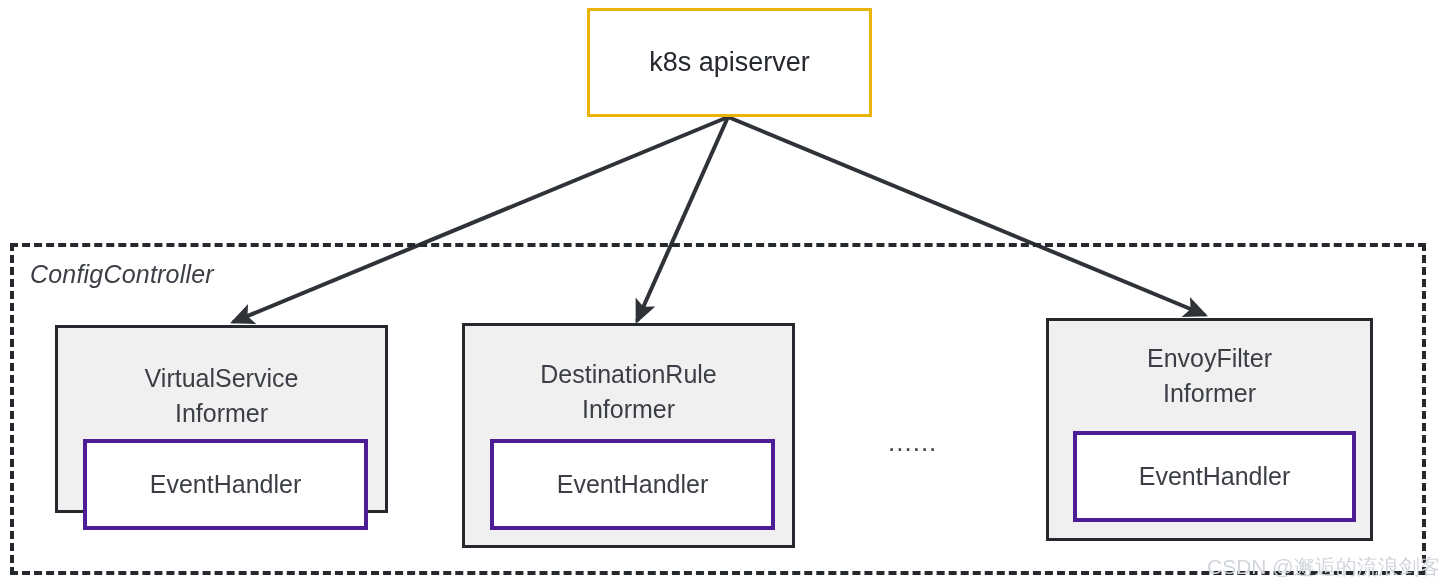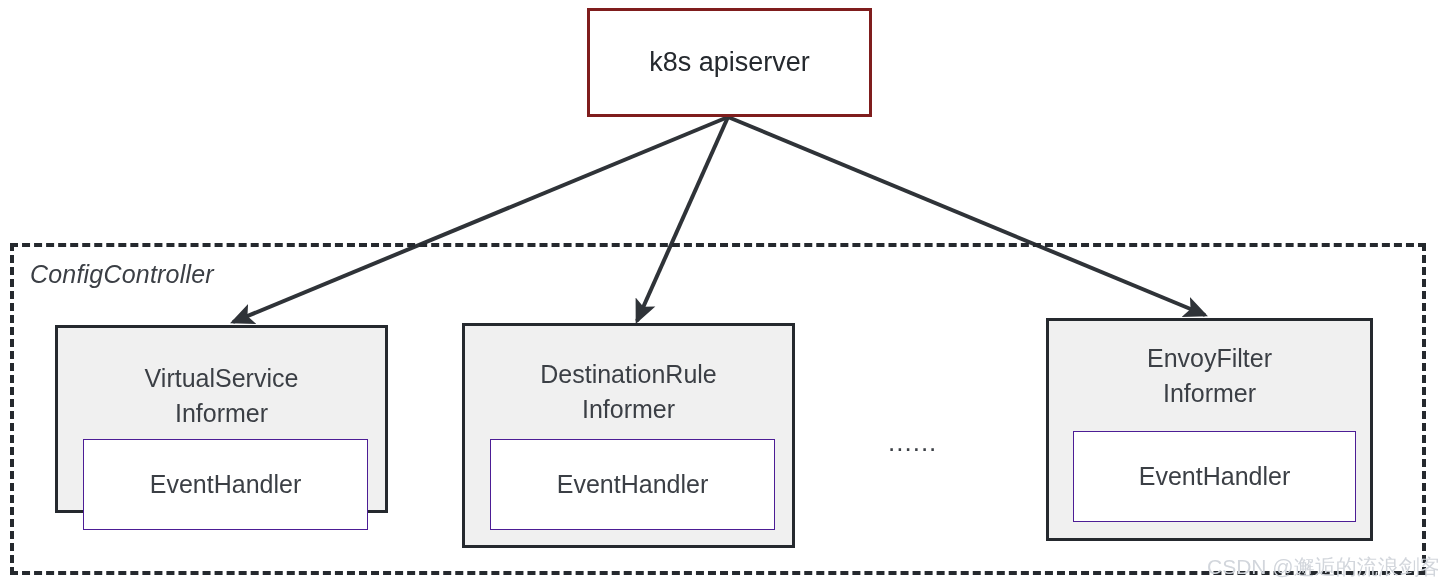--- a/index.html
+++ b/index.html
@@ -19,21 +19,21 @@
     position: absolute;
     left: 0;
     top: 0;
     width: 1438px;
     height: 588px;
     pointer-events: none;
   }
   .node-box {
     position: absolute;
     box-sizing: border-box;
-    border: 3px solid #7f1d1d;
+    border: 3px solid #eab308;
     display: flex;
     align-items: center;
     justify-content: center;
     text-align: center;
   }
   .apiserver-box {
     left: 587px;
     top: 8px;
     width: 285px;
     height: 109px;
@@ -71,21 +71,21 @@
     left: 0;
     right: 0;
     text-align: center;
     font-size: 25px;
     line-height: 1.38;
     color: #3b3f45;
   }
   .handler-box {
     position: absolute;
     box-sizing: border-box;
-    border: 1px solid #4c1d95;
+    border: 4px solid #4c1d95;
     background: #ffffff;
     display: flex;
     align-items: center;
     justify-content: center;
     font-size: 25px;
     color: #3b3f45;
   }
   #informer-1 { left: 55px;   top: 325px; width: 333px; height: 188px; }
   #informer-2 { left: 462px;  top: 323px; width: 333px; height: 225px; }
   #informer-3 { left: 1046px; top: 318px; width: 327px; height: 223px; }

